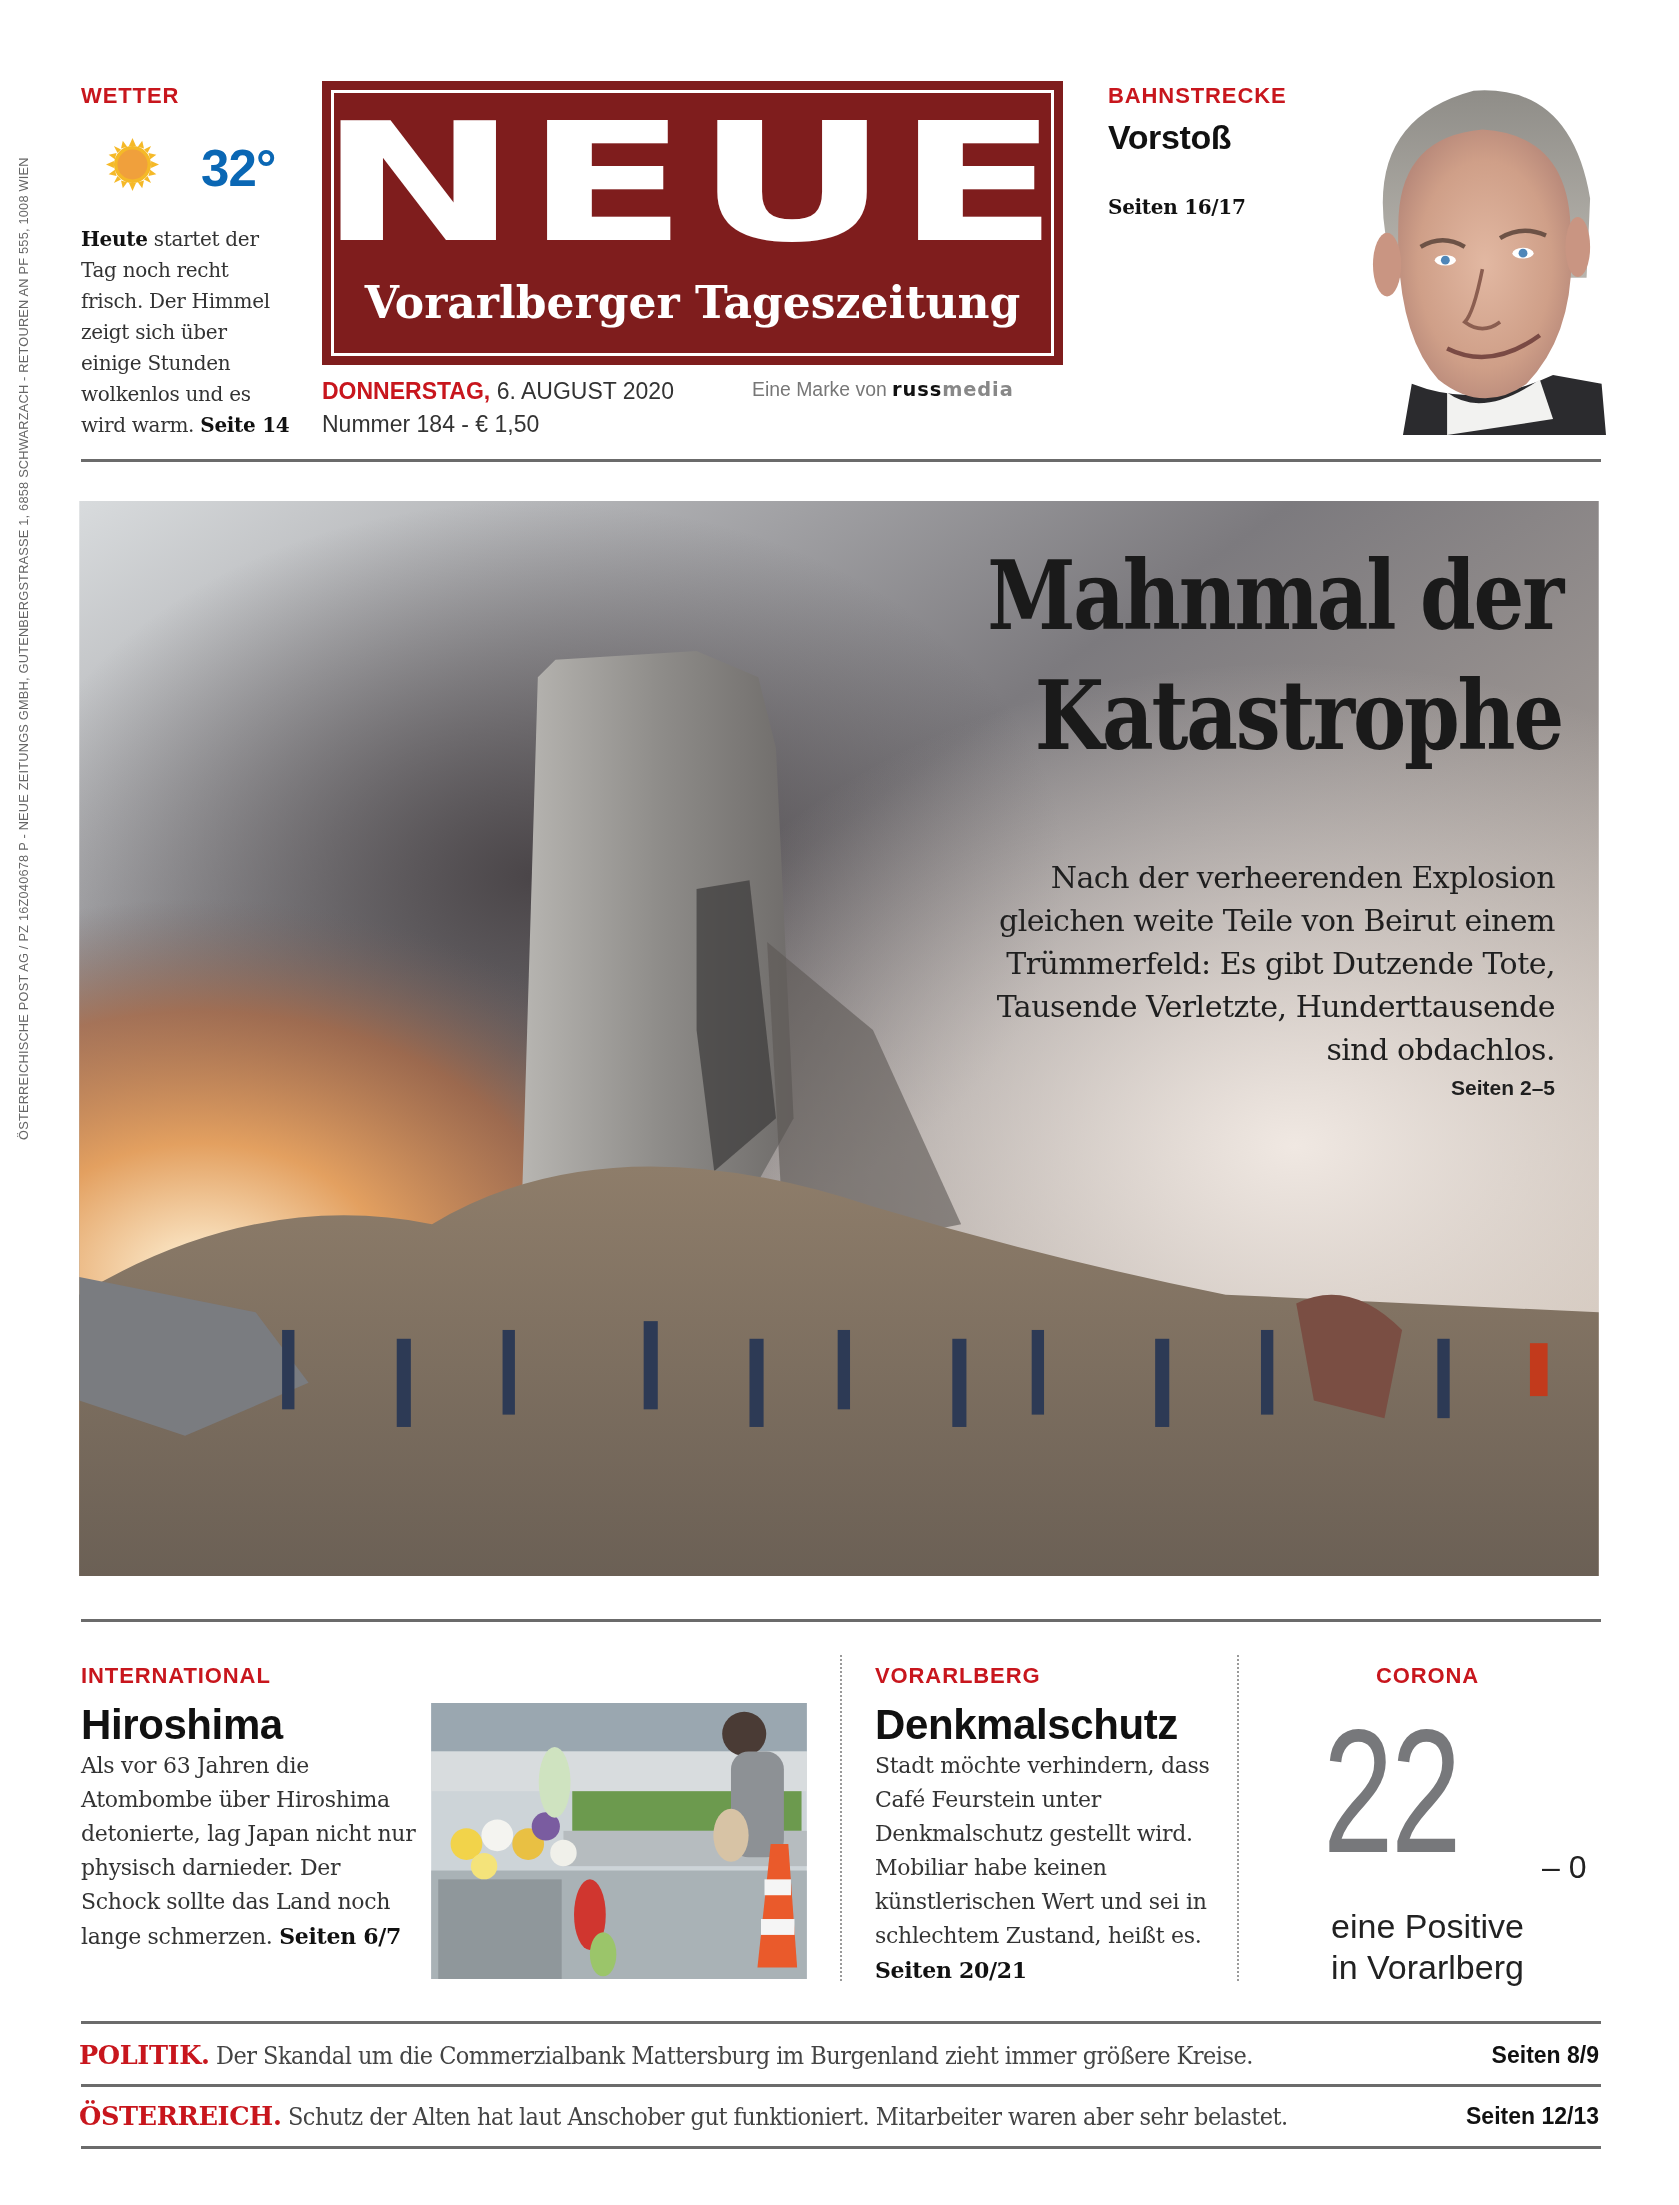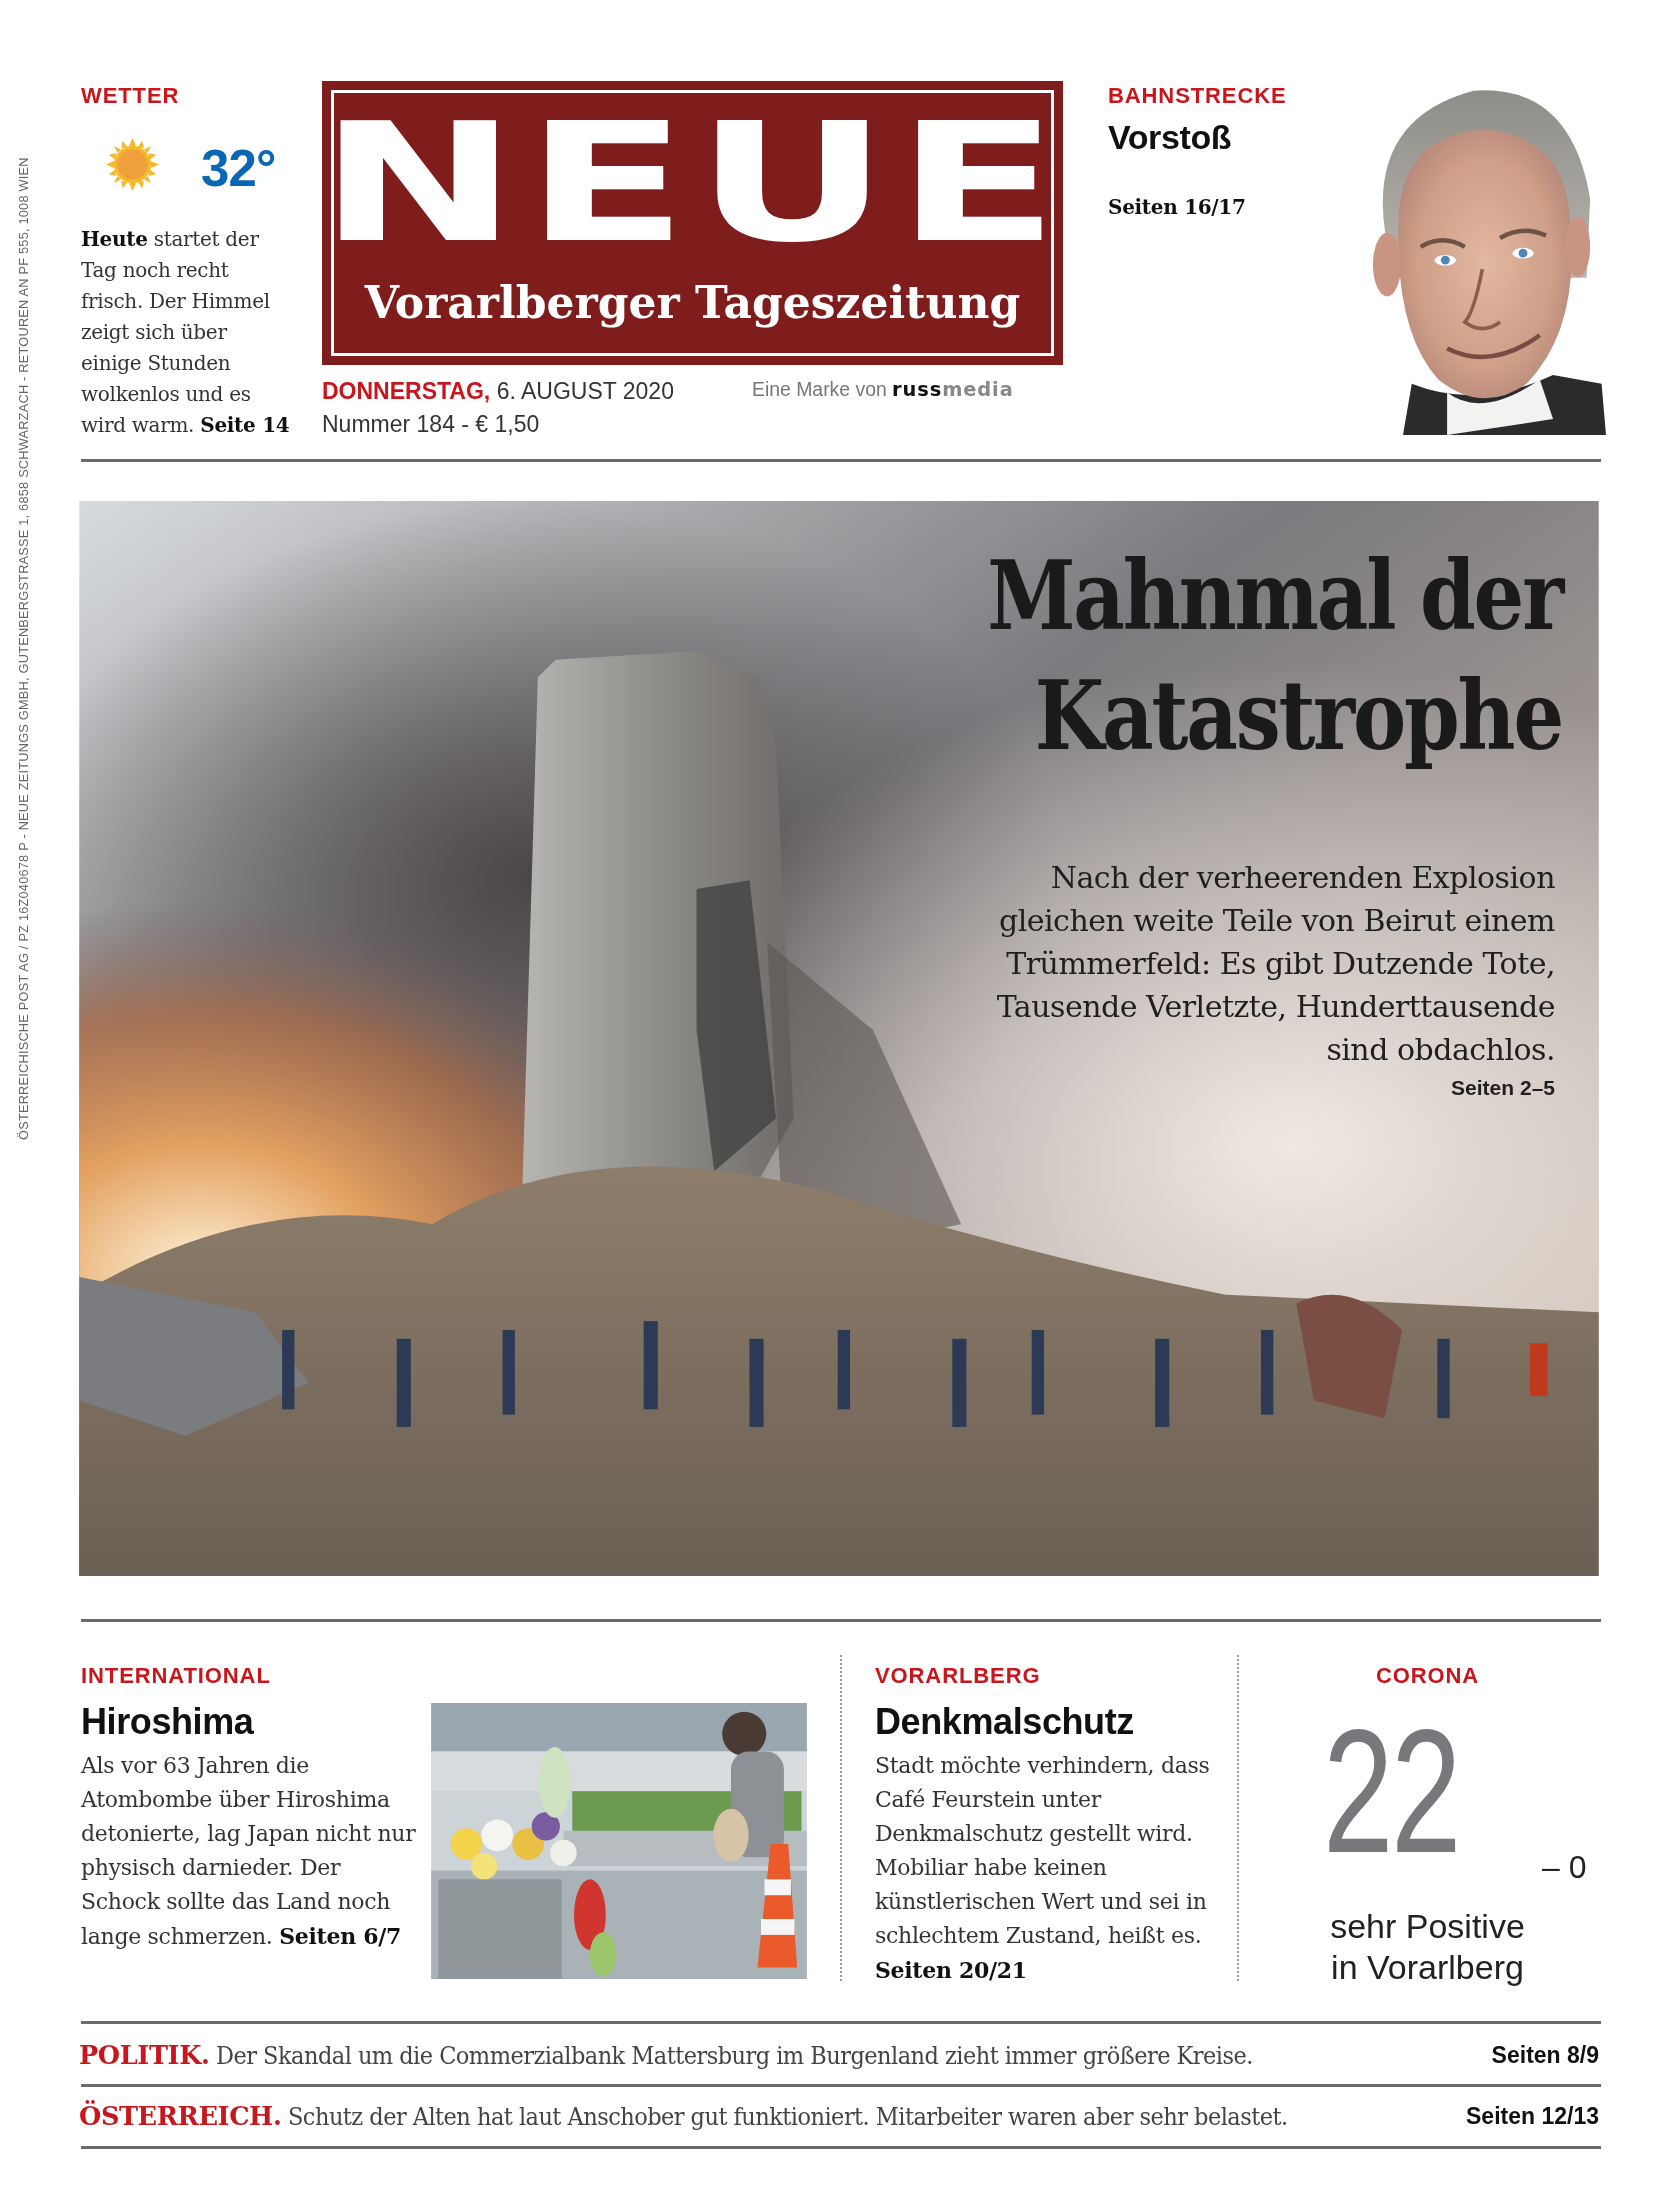--- a/index.html
+++ b/index.html
@@ -4,21 +4,21 @@
 <style>
   * { box-sizing: border-box; margin: 0; padding: 0; }
   html, body { width: 1680px; height: 2206px; background: #ffffff; overflow: hidden; }
   body { position: relative; font-family: "Liberation Sans", sans-serif; color: #222; }
 
   .abs { position: absolute; }
   .kicker { font-family: "Liberation Sans", sans-serif; font-weight: 700; color: #c8161d; letter-spacing: 0.9px; font-size: 22px; }
   .cond { font-family: "Liberation Sans Narrow", "Liberation Sans", sans-serif; }
   .body-text { font-family: "DejaVu Serif", serif; font-size: 20px; line-height: 31px; color: #333; letter-spacing: -0.3px; }
   .body-text b { color: #111; }
-  .headline { font-family: "Liberation Sans", sans-serif; font-weight: 700; color: #111; font-size: 36px; letter-spacing: -0.4px; }
+  .headline { font-family: "Liberation Sans", sans-serif; font-weight: 700; color: #111; font-size: 42px; letter-spacing: -0.4px; }
 
   
   .imprint {
     left: 16px; top: 1140px; transform-origin: left top; transform: rotate(-90deg);
     white-space: nowrap; font-size: 12.8px; color: #666; letter-spacing: 0.2px; width: 1059px;
   }
 
   
   #wetter-kicker { left: 81px; top: 83px; }
   .sun { left: 106px; top: 138px; width: 53px; height: 53px; }
@@ -268,21 +268,21 @@
 <div class="abs body-text cond" id="vor-text">
   <span>Stadt möchte verhindern, dass Café Feurstein unter Denkmalschutz gestellt wird. Mobiliar habe keinen künstlerischen Wert und sei in schlechtem Zustand, heißt es. </span><b>Seiten 20/21</b>
 </div>
 
 <div class="dots" style="left:1237px; top:1655px; height:326px;"></div>
 
 <div class="abs kicker" id="corona-kicker">CORONA</div>
 <div class="abs" id="corona-number">22</div>
 <div class="abs" id="corona-delta">– 0</div>
 <div class="abs" id="corona-label">
-  <div>sehr Positive</div>
+  <div>eine Positive</div>
   <div>in Vorarlberg</div>
 </div>
 
 <div class="rule" style="left:81px; top:2021px; width:1520px;"></div>
 <div class="teaser" style="top:2026px;">
   <span class="tk">POLITIK.</span>
   <span class="tt">Der Skandal um die Commerzialbank Mattersburg im Burgenland zieht immer größere Kreise.</span>
   <span class="tp">Seiten 8/9</span>
 </div>
 <div class="rule" style="left:81px; top:2084px; width:1520px;"></div>

